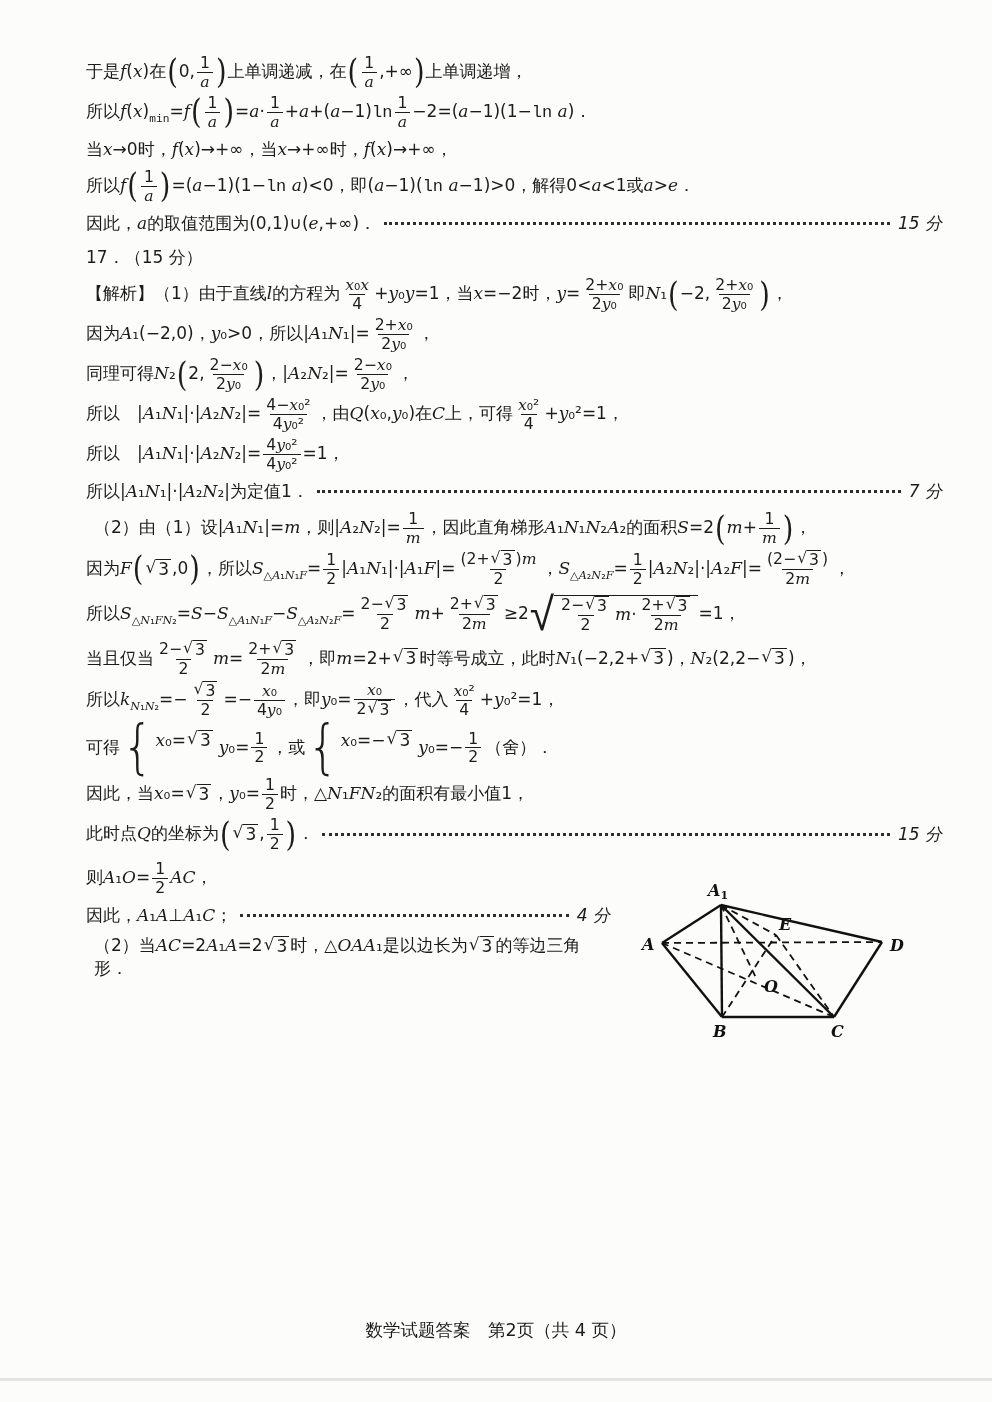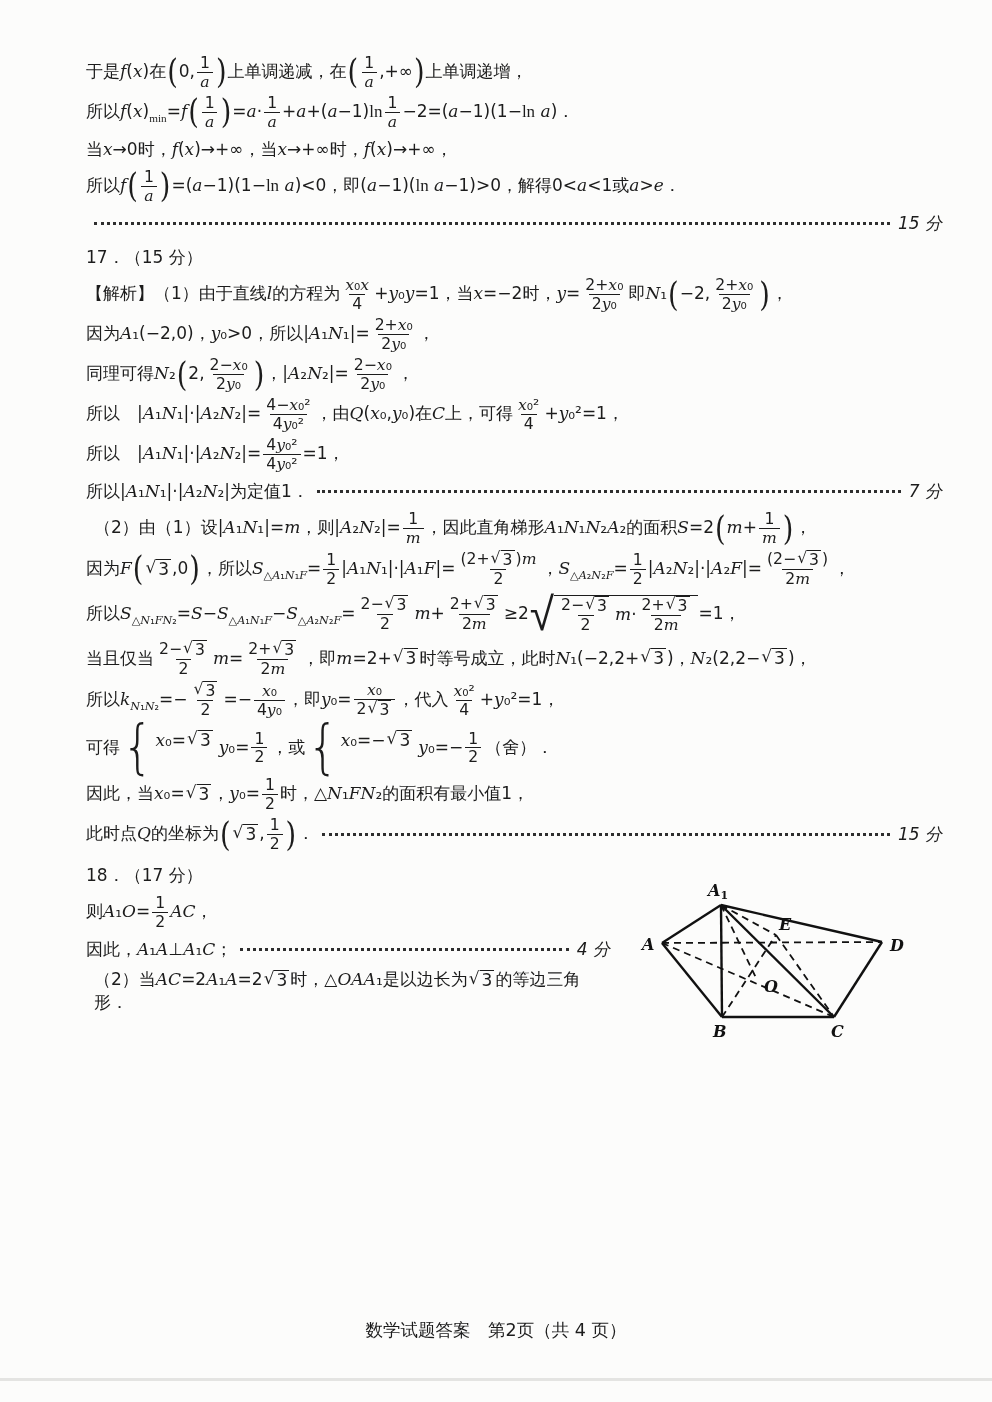--- a/index.html
+++ b/index.html
@@ -10,21 +10,21 @@
     font-size:17px;
   }
   #sheet{padding:50px 50px 0 86px;}
   .ln{display:flex;align-items:center;margin:4px 0;min-height:30px;}
   .ln .ct{display:inline-block;}
   .ind1{padding-left:8px;}
   .lead{flex:1;min-width:30px;border-bottom:3px dotted #2e2e2e;height:0;margin:0 8px;align-self:center;}
   .score{white-space:nowrap;font-style:italic;}
   
   .v{font-family:"DejaVu Serif","Liberation Serif",serif;font-style:italic;}
-  .rm{font-family:Liberation Serif, serif;}
+  .rm{font-family:Liberation Mono, monospace;}
   .fr{display:inline-flex;flex-direction:column;align-items:center;vertical-align:middle;margin:0 2px;line-height:1.12;}
   .nu,.de{padding:0 3px;font-size:.92em;}
   .de{border-top:1.5px solid #1c1c1c;}
   .sb{font-size:.66em;vertical-align:-0.45em;letter-spacing:0;}
   .sq{display:inline-flex;align-items:flex-start;vertical-align:middle;margin:0 1px;}
   .rsign{line-height:1.02;}
   .ov{border-top:1.6px solid #1c1c1c;padding:0 2px;line-height:1.15;}
   .bigsq{align-items:center;}
   .bigsq>.rsign{font-size:2.6em;font-weight:200;line-height:1;transform:scaleY(1.05);}
   .pw{display:inline-flex;align-items:center;vertical-align:middle;}
@@ -86,20 +86,21 @@
         <span class="ct">所以<span class="v">f</span><span class="pw">
             <span class="bp">(</span>
             <span><span class="fr">
                 <span class="nu">1</span>
                 <span class="de"><span class="v">a</span></span>
               </span></span>
             <span class="bp">)</span>
           </span>=(<span class="v">a</span>−1)(1−<span class="rm">ln</span> <span class="v">a</span>)&lt;0，即(<span class="v">a</span>−1)(<span class="rm">ln</span> <span class="v">a</span>−1)&gt;0，解得0&lt;<span class="v">a</span>&lt;1或<span class="v">a</span>&gt;<span class="v">e</span>．</span>
       </div>
       <div class="ln">
+        <span class="ct">因此，<span class="v">a</span>的取值范围为(0,1)∪(<span class="v">e</span>,+∞)．</span>
         <span class="lead"></span>
         <span class="score">15 分</span>
       </div>
       <div class="ln">
         <span class="ct">17．（15 分）</span>
       </div>
       <div class="ln">
         <span class="ct">【解析】（1）由于直线<span class="v">l</span>的方程为<span class="fr">
             <span class="nu"><span class="v">x</span>₀<span class="v">x</span></span>
             <span class="de">4</span>
@@ -317,23 +318,20 @@
                 <span class="de">2</span>
               </span></span>
             <span class="bp">)</span>
           </span>．</span>
         <span class="lead"></span>
         <span class="score">15 分</span>
       </div>
     </div>
   <div id="sec18">
     <div id="s18-left">
-        <div class="ln">
-          <span class="ct">18．（17 分）</span>
-        </div>
         <div class="ln">
           <span class="ct">则<span class="v">A</span>₁<span class="v">O</span>=<span class="fr">
               <span class="nu">1</span>
               <span class="de">2</span>
             </span><span class="v">AC</span>，</span>
         </div>
         <div class="ln">
           <span class="ct">因此，<span class="v">A</span>₁<span class="v">A</span>⊥<span class="v">A</span>₁<span class="v">C</span>；</span>
           <span class="lead"></span>
           <span class="score">4 分</span>

